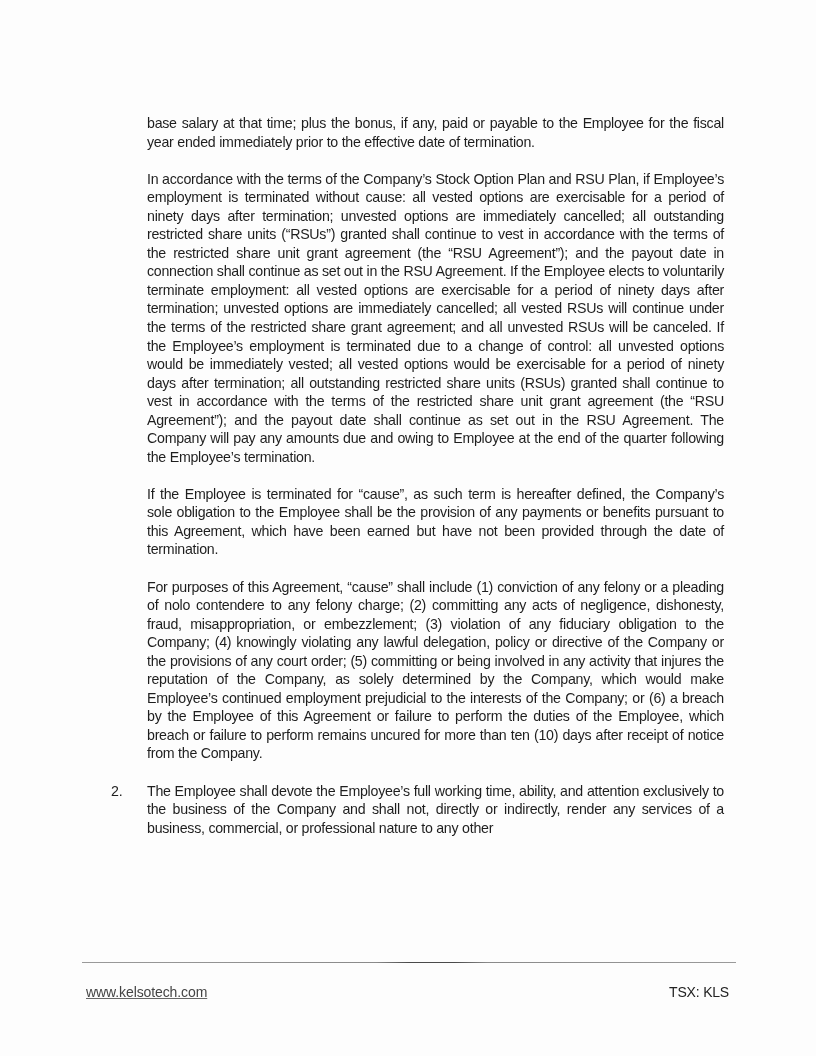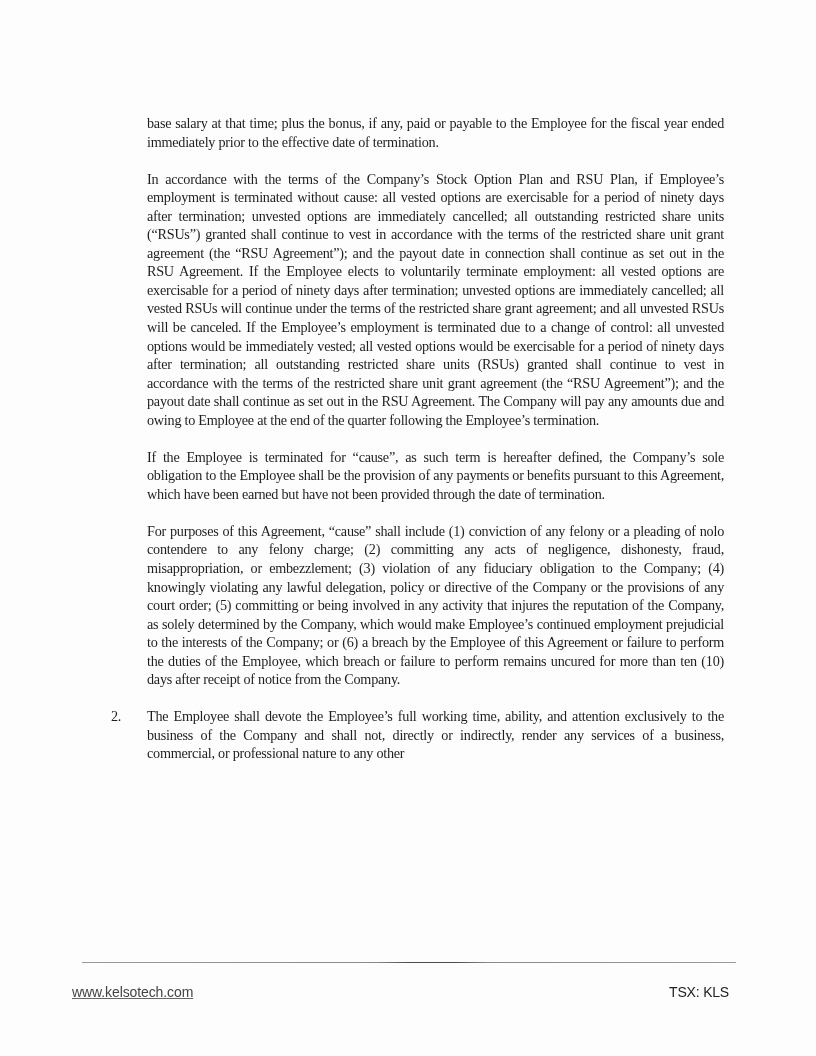--- a/index.html
+++ b/index.html
@@ -23,21 +23,20 @@
     }
     .body-text {
       position: absolute;
       left: 147px;
       width: 577px;
       top: 114px;
       font-size: 14.2px;
       line-height: 18.55px;
       letter-spacing: -0.25px;
       word-spacing: 0px;
-      font-family: Liberation Serif, serif;
     }
     .para {
       margin: 0 0 18.5px 0;
       text-align: justify;
       text-align-last: left;
     }
     .numbered {
       position: relative;
       margin: 0;
       text-align: justify;
@@ -50,21 +49,21 @@
     .footer-rule {
       position: absolute;
       left: 82px;
       top: 962px;
       width: 654px;
       height: 1px;
       background: linear-gradient(to right, #9a9a9a 0%, #8a8a8a 45%, #4a4a4a 50%, #4a4a4a 57%, #8a8a8a 62%, #9a9a9a 100%);
     }
     .footer-link {
       position: absolute;
-      left: 72px;
+      left: 86px;
       top: 984px;
       font-size: 14px;
       color: #444444;
       text-decoration: underline;
       text-decoration-color: #666666;
       letter-spacing: -0.1px;
     }
     .footer-ticker {
       position: absolute;
       right: 87px;

